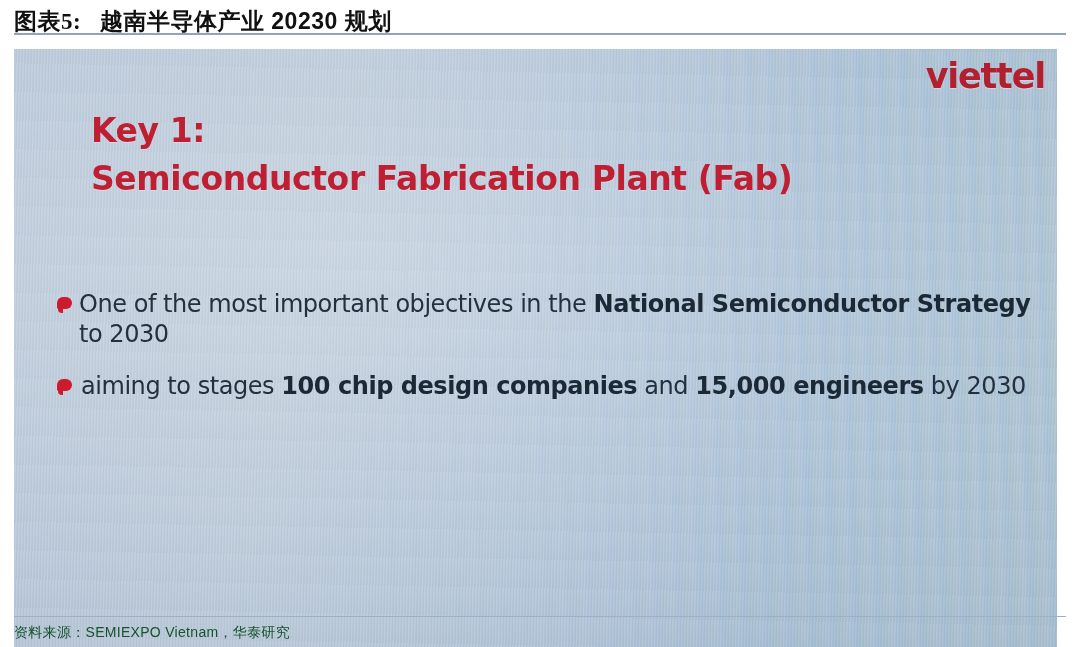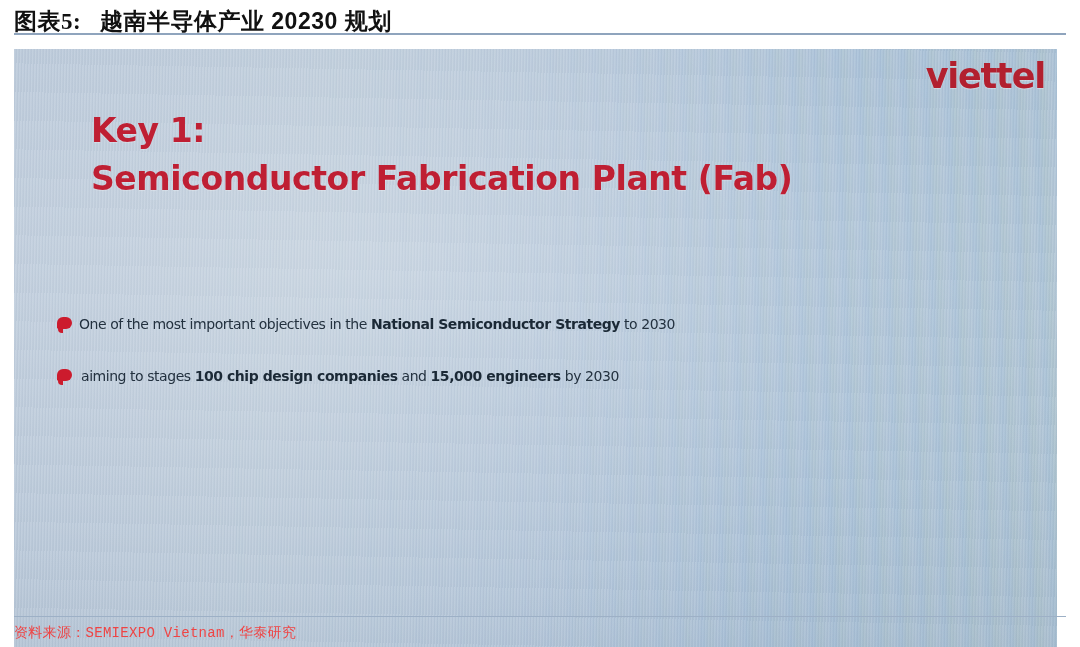--- a/index.html
+++ b/index.html
@@ -108,25 +108,24 @@
     position: absolute;
     left: 33px;
     top: 240px;
     width: 990px;
   }
   .bullet-row {
     position: relative;
     padding-left: 32px;
     margin-bottom: 22px;
     color: #23313f;
-    font-size: 14px;
+    font-size: 24px;
     line-height: 30px;
     font-family: "DejaVu Sans", sans-serif;
     letter-spacing: -0.45px;
-    margin-top: 20px;
   }
   .bullet-row:last-child { margin-bottom: 0; }
   .bullet-marker {
     position: absolute;
     left: 10px;
     top: 8px;
     width: 15px;
     height: 12px;
     background: #cc1b2d;
     border-radius: 7px 7px 7px 2px;
@@ -160,23 +159,23 @@
     left: 14px;
     top: 616px;
     width: 1052px;
     height: 1px;
     background: #9db0c6;
   }
   .footer-note {
     position: absolute;
     left: 14px;
     top: 624px;
-    font-family: Liberation Mono, monospace;
+    font-family: Liberation Sans, sans-serif;
     font-size: 14px;
-    color: #ef4444;
+    color: #14532d;
     letter-spacing: 0.3px;
     white-space: nowrap;
   }
 </style>
 </head>
 <body>
 
 <div class="report-title">
   <span>图表5:</span>
   &nbsp;&nbsp;<span class="num-part">越南半导体产业 20230 规划</span>

